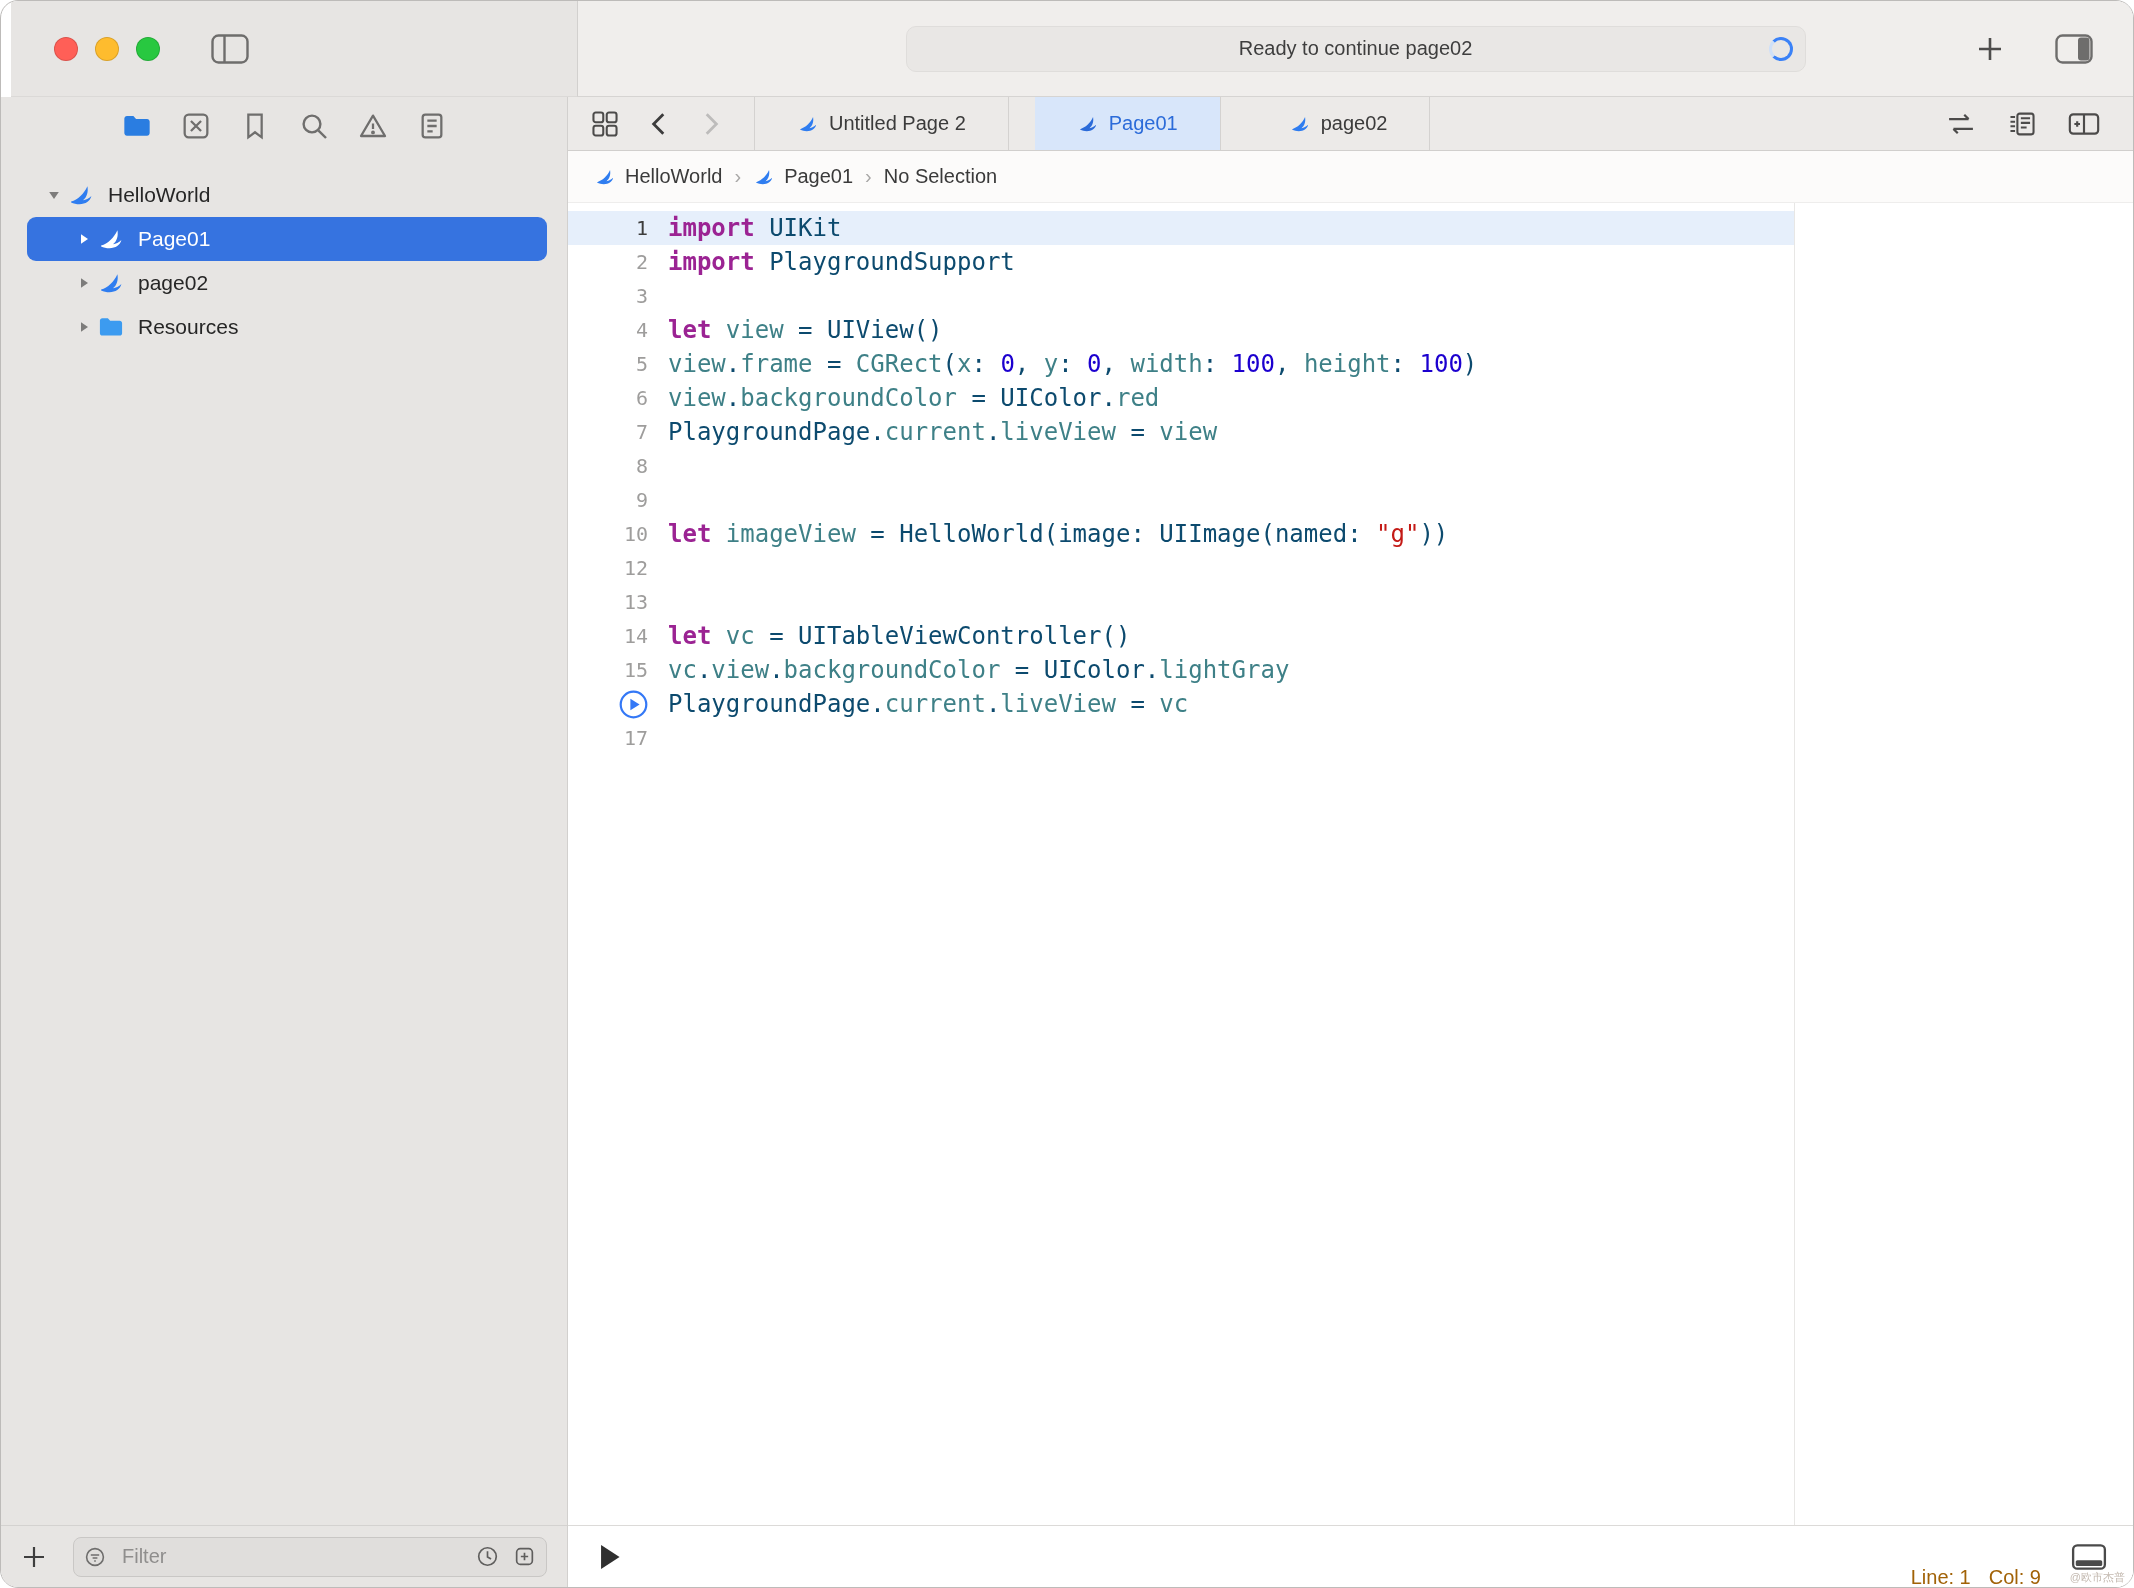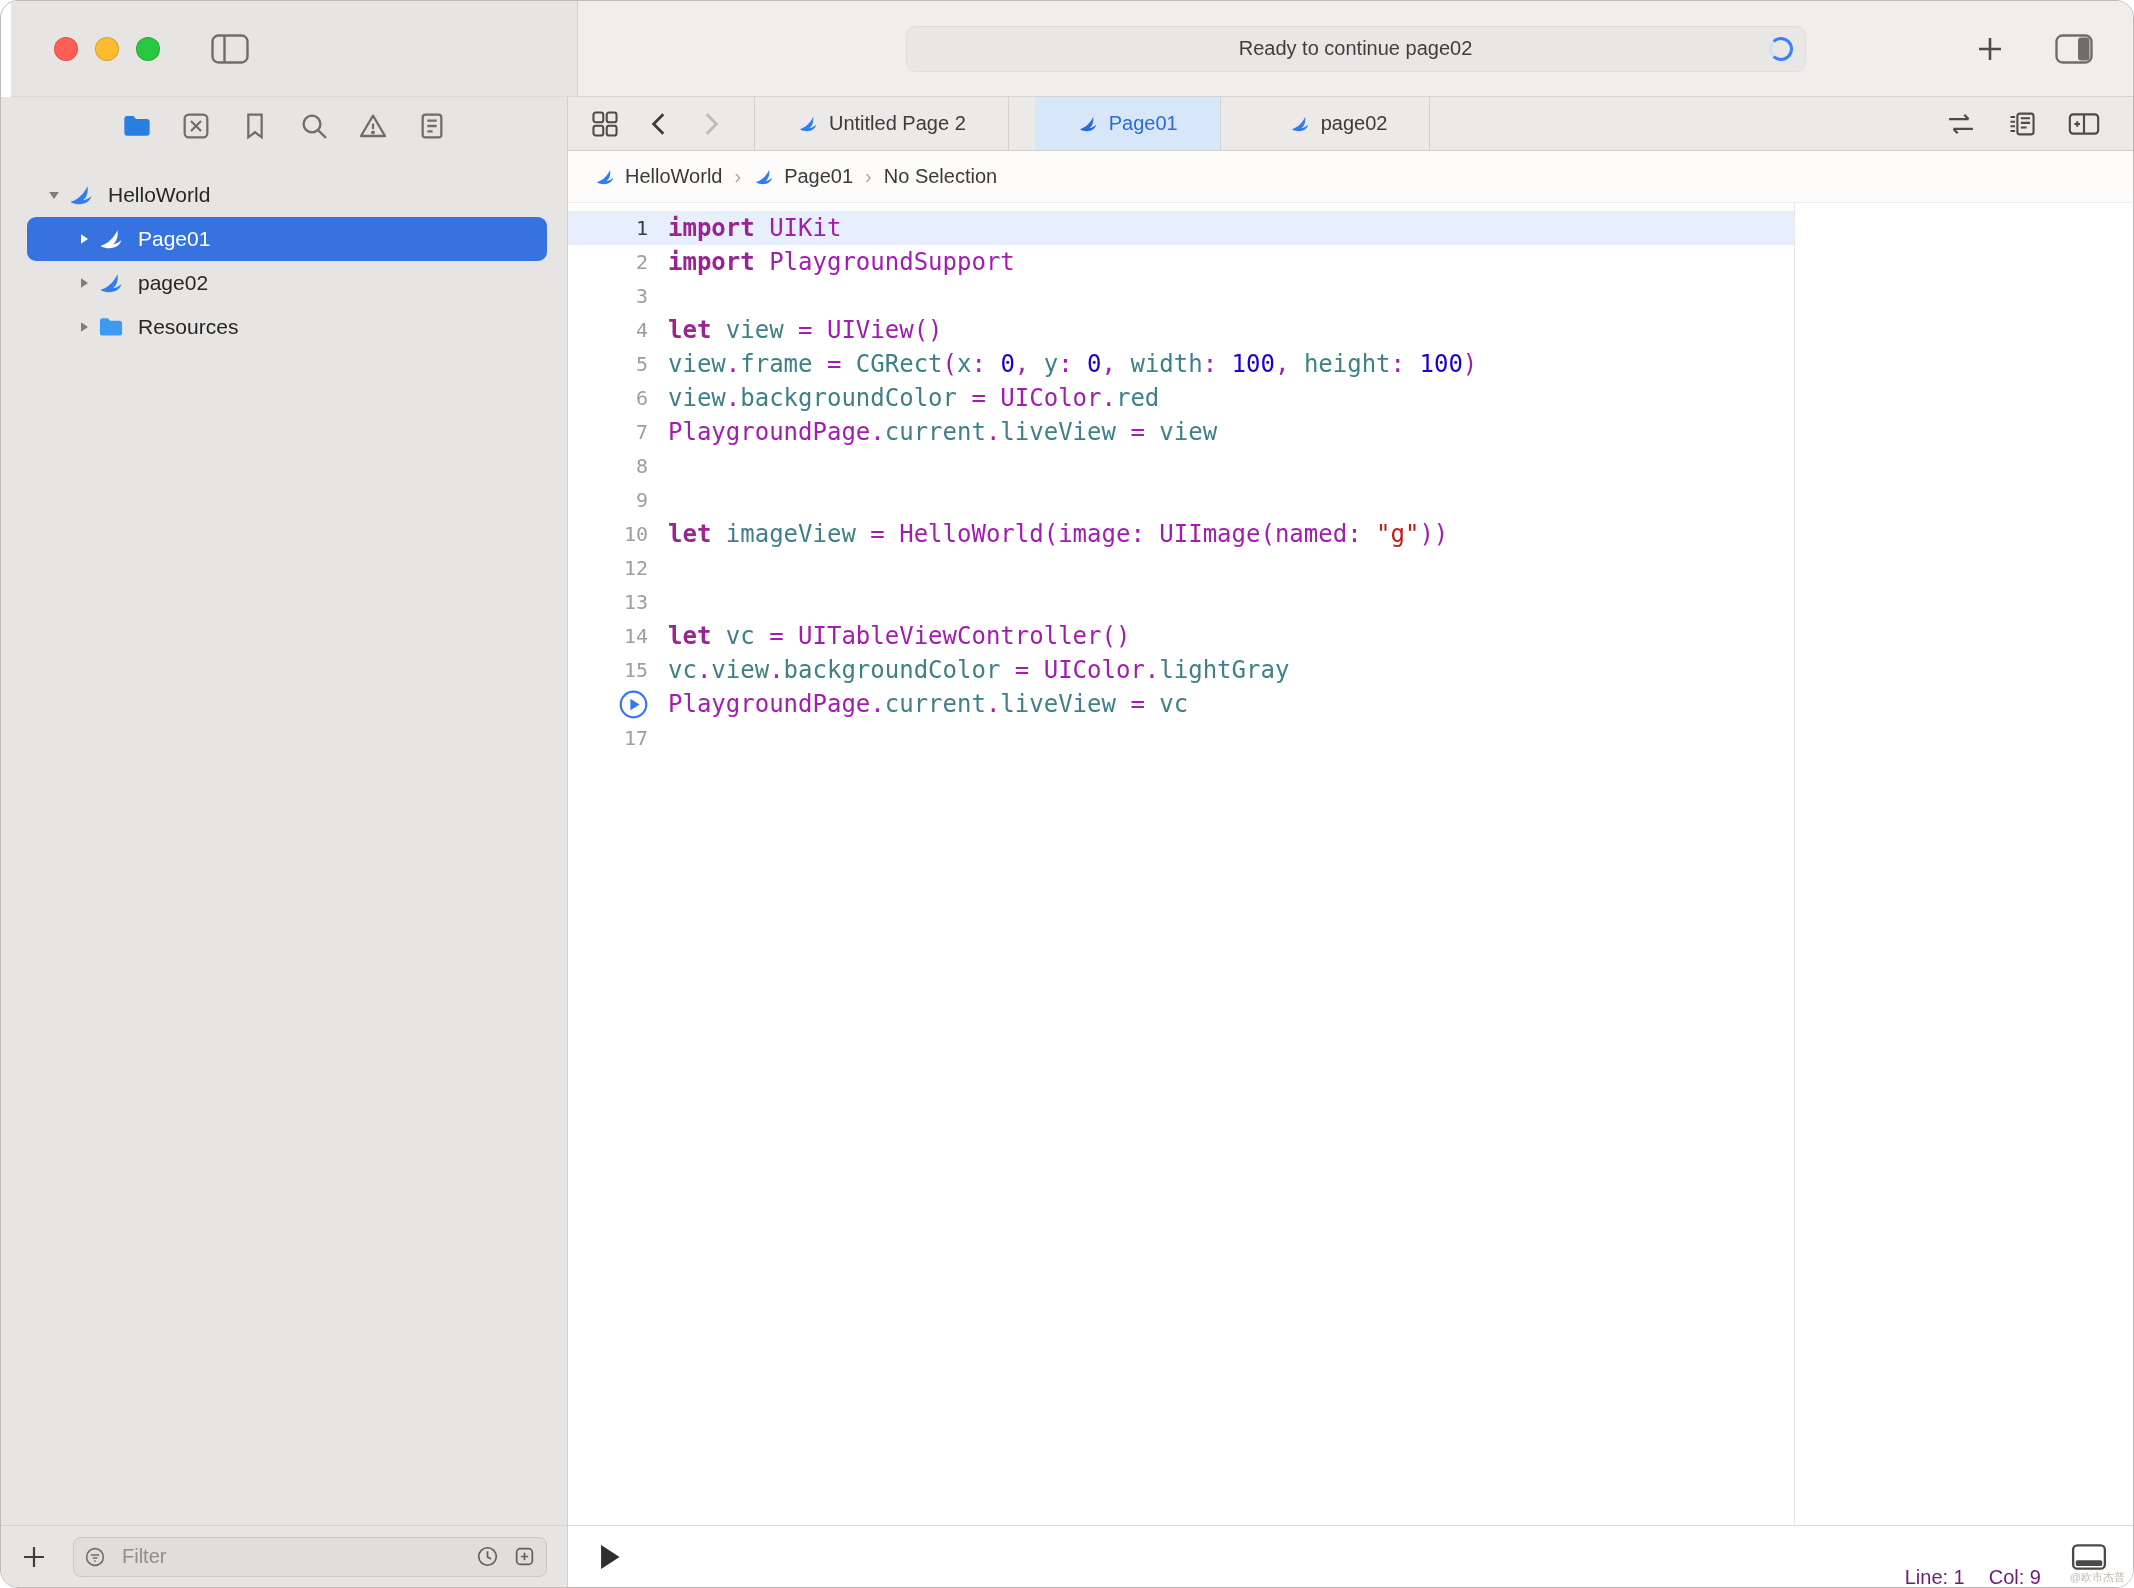--- a/index.html
+++ b/index.html
@@ -64,25 +64,25 @@
   .code-line{display:flex;height:34px;align-items:center;}
   .code-line.hl{background:#e6effb;}
   .ln{width:80px;flex:none;text-align:right;font-family:"DejaVu Sans Mono",monospace;font-size:20px;color:#9e9d9c;}
   .ln.cur{color:#3c3c3c;}
   .ln.playln{display:flex;justify-content:flex-end;align-items:center;}
   .ct{font-family:"DejaVu Sans Mono",monospace;font-size:24px;white-space:pre;padding-left:20px;color:#000;}
   .tk-k{color:#9b2393;font-weight:bold;}
   .tk-v{color:#3e8087;}
   .tk-n{color:#1c00cf;}
   .tk-s{color:#c41a16;}
-  .tk-p{color:#a21caf;margin-top:23px;}
+  .tk-p{color:#0c4a6e;margin-top:23px;}
 
   .statusbar{height:62px;flex:none;border-top:1px solid #dcdad8;background:#fff;display:flex;align-items:center;padding:0 26px 0 30px;}
   .sb-spacer{flex:1;}
-  .linecol{display:flex;gap:24px;font-size:20px;color:#701a75;margin-right:30px;margin-top:42px;}
+  .linecol{display:flex;gap:18px;font-size:20px;color:#a16207;margin-right:30px;margin-top:42px;}
   .watermark{position:absolute;right:8px;bottom:2px;font-size:11px;color:#c4bab1;}
 </style>
 </head>
 <body>
 
 <div class="window">
 
   <div class="titlebar">
     <div class="titlebar-left">
       <span class="light red"></span>

